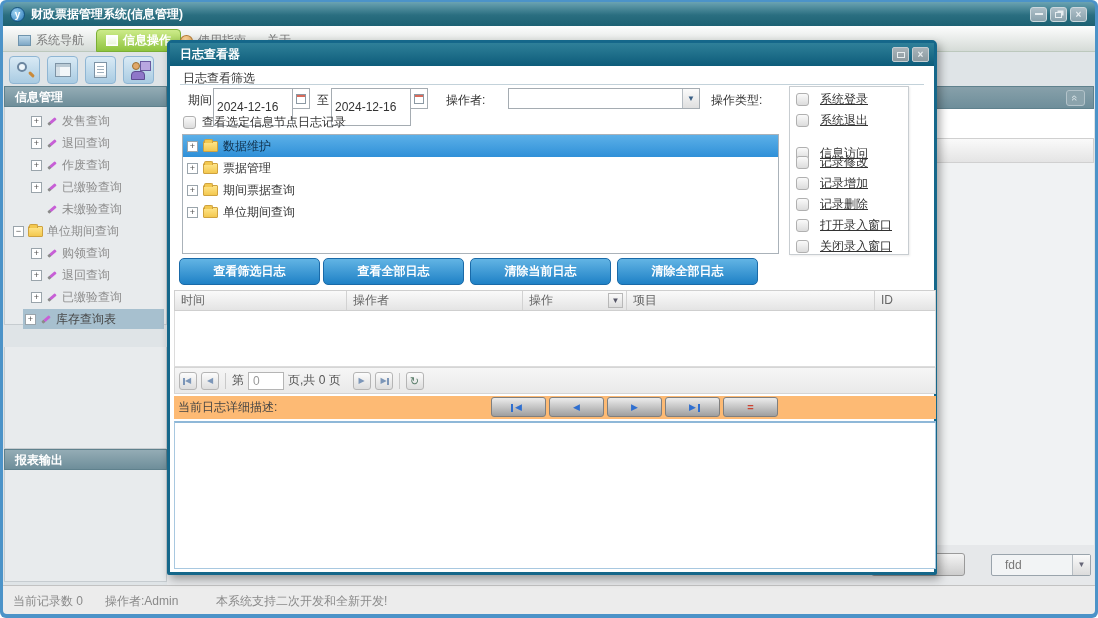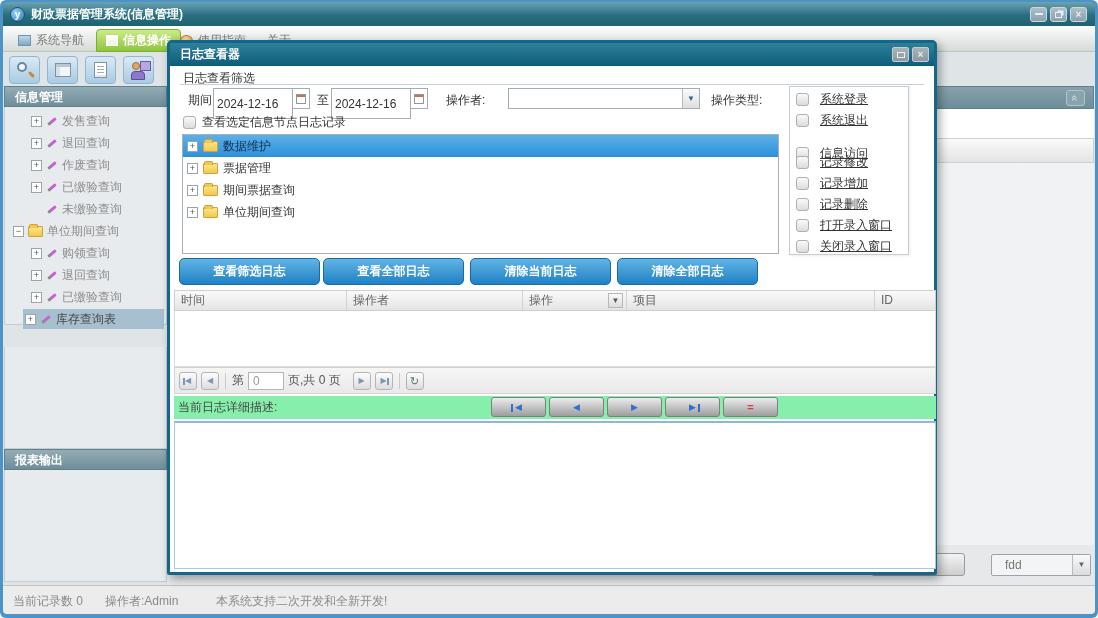--- a/index.html
+++ b/index.html
@@ -121,21 +121,21 @@
   .dlg-btn { width:17px; height:15px; background:linear-gradient(#a9b4ba,#8b999f);
     border:1px solid #c4ced2; border-radius:2px; color:#e9eef0; font-size:10px; line-height:13px;
     text-align:center; }
   .dlg-btn .rsq { display:inline-block; width:8px; height:6px; border:1px solid #e9eef0; margin-top:4px; }
   .dlg-body { position:relative; height:506px; background:#fff; }
 
   .grp-label { position:absolute; left:13px; top:4px; color:#333; }
   .grp-line { position:absolute; left:10px; top:18px; right:10px; border-top:1px solid #c3d2da; }
 
   .flabel { position:absolute; color:#333; top:26px; }
-  .dinput { position:absolute; top:22px; height:31px; border:1px solid #a5acb2; background:#fff;
+  .dinput { position:absolute; top:22px; height:38px; border:1px solid #a5acb2; background:#fff;
     color:#333; padding:0 3px; font:12px "Liberation Sans",sans-serif; }
   .calbtn { position:absolute; top:22px; width:17px; height:21px; background:#fff;
     border:1px solid #a5acb2; border-left:none; }
   .calbtn i { position:absolute; left:3px; top:5px; width:10px; height:10px; background:#fff;
     border:1px solid #8c99a3; box-shadow:inset 0 2px 0 #d86a5a; }
   .combo { position:absolute; left:338px; top:22px; width:192px; height:21px;
     border:1px solid #a5acb2; background:#fff; }
   .combo .dd { position:absolute; right:0; top:0; width:17px; height:19px;
     background:linear-gradient(#fbfbfb,#dfdfdf); border-left:1px solid #b5bcc2; color:#3a5f85;
     font-size:8px; text-align:center; line-height:19px; }
@@ -174,21 +174,21 @@
   .pbtn { width:18px; height:18px; background:linear-gradient(#fcfcfc,#ddd);
     border:1px solid #b5b5b5; border-radius:3px; color:#7c96b8; font-size:8px;
     text-align:center; line-height:16px; position:relative; }
   .pbtn.bar-l::before { content:""; position:absolute; left:3px; top:5px; width:2px; height:7px; background:#7c96b8; }
   .pbtn.bar-r::after { content:""; position:absolute; right:3px; top:5px; width:2px; height:7px; background:#7c96b8; }
   .psep { width:1px; height:16px; background:#c9c9c9; margin:0 2px; }
   .pinput { width:36px; height:18px; border:1px solid #b5b5b5; background:#fff; color:#999;
     padding:0 4px; font:12px "Liberation Sans",sans-serif; }
 
   .detail-row { position:absolute; left:4px; top:330px; width:762px; height:23px;
-    background:#86efac; display:flex; align-items:center; color:#444; padding-left:4px; }
+    background:#fdba74; display:flex; align-items:center; color:#444; padding-left:4px; }
   .navbtns { position:absolute; left:317px; top:1px; display:flex; gap:3px; }
   .navbtn { width:55px; height:20px; background:linear-gradient(#ececec,#9e9e9e);
     border:1px solid #7f7f7f; border-radius:3px; color:#2f6fd0; font-size:9px;
     text-align:center; line-height:18px; position:relative; }
   .navbtn.bar-l::before { content:""; position:absolute; left:19px; top:6px; width:2px; height:8px; background:#2f6fd0; }
   .navbtn.bar-r::after { content:""; position:absolute; right:19px; top:6px; width:2px; height:8px; background:#2f6fd0; }
   .navbtn.red { color:#cc4433; font-weight:bold; font-size:11px; }
 
   .dtextarea { position:absolute; left:4px; top:355px; width:762px; height:148px;
     background:#fff; border:1px solid #a8c8e0; border-top:2px solid #8fb8d8; }

